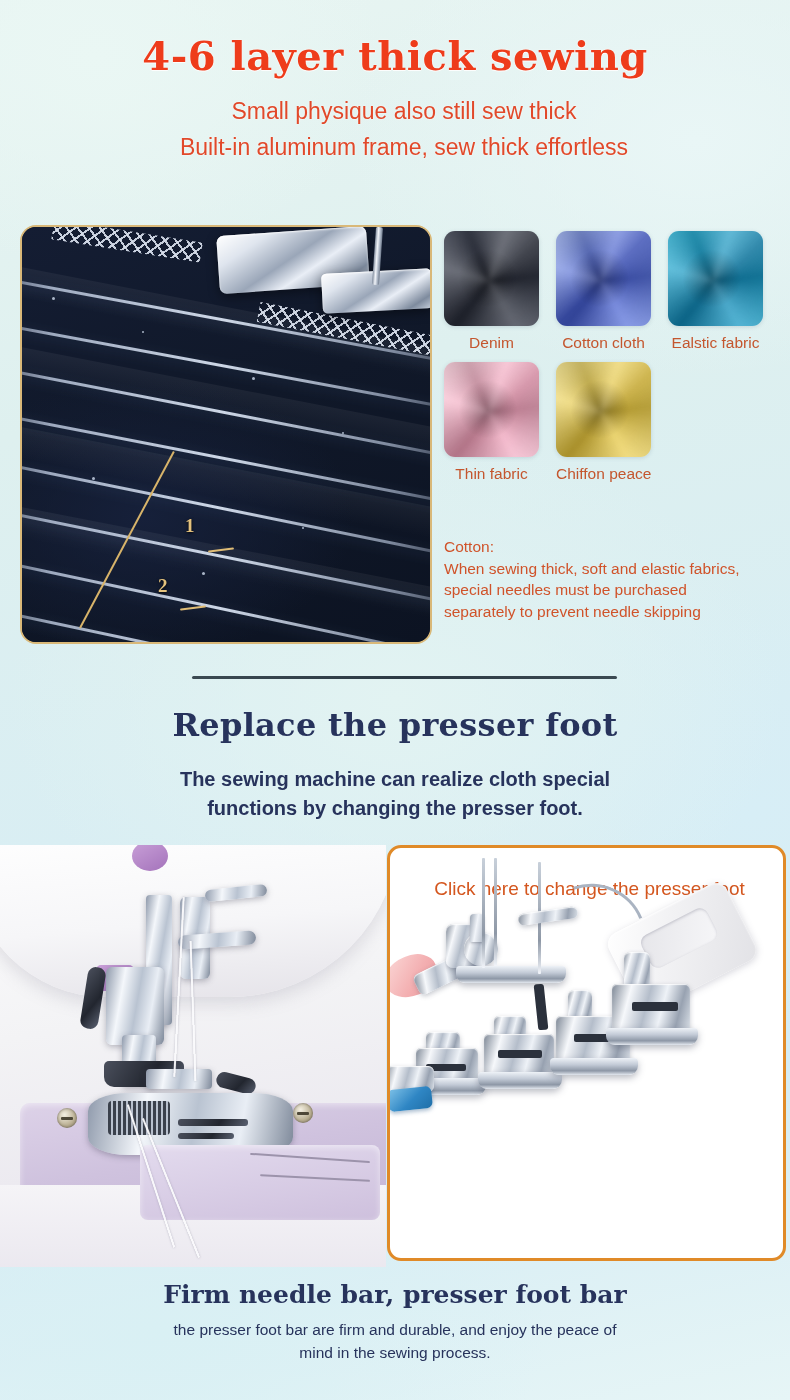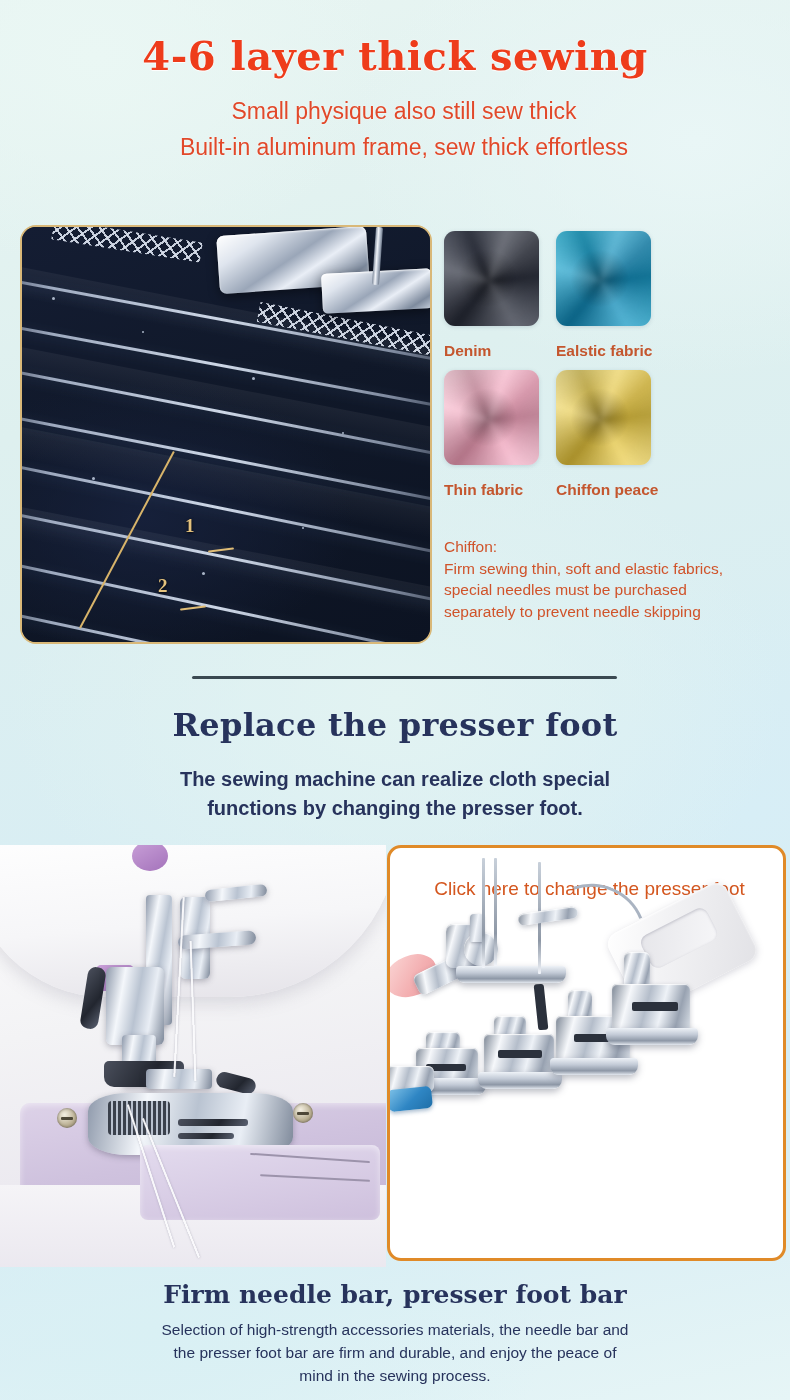--- a/index.html
+++ b/index.html
@@ -100,22 +100,22 @@
       conic-gradient(from 20deg at 48% 52%,
         rgba(255,255,255,.30), rgba(0,0,0,.22) 18%, rgba(255,255,255,.24) 36%,
         rgba(0,0,0,.26) 55%, rgba(255,255,255,.28) 74%, rgba(0,0,0,.20) 88%, rgba(255,255,255,.30));
     filter:blur(2.6px);
   }
   .swirl::before{
     content:"";position:absolute;inset:0;z-index:2;
     background:radial-gradient(circle at 46% 50%, rgba(0,0,0,.30) 0%, rgba(0,0,0,0) 42%);
   }
   .flabel{
-    text-align:left;color:#c4562e;font-size:15.5px;font-weight:700;
-    margin-top:16px;white-space:nowrap;
+    text-align:center;color:#c4562e;font-size:15.5px;font-weight:400;
+    margin-top:8px;white-space:nowrap;
   }
   .frow2{margin-top:10px;}
 
   
   .remarks{
     position:absolute;left:444px;top:536px;width:346px;
     color:#d0532a;font-size:15.5px;line-height:21.5px;font-weight:500;
   }
 
   
@@ -305,20 +305,26 @@
 
   </div>
 
   <div class="fabrics">
     <div class="frow">
       <div class="fcell">
         <div class="swatch">
           <div class="swirl" style="background:linear-gradient(135deg,#434857,#262a36 55%,#3a3f4d);"></div>
         </div>
         <div class="flabel">Denim</div>
+      </div>
+      <div class="fcell">
+        <div class="swatch">
+          <div class="swirl" style="background:linear-gradient(135deg,#9fb4f2,#3f57c9 50%,#6d86e4);"></div>
+        </div>
+        <div class="flabel">Cotton cloth</div>
       </div>
       <div class="fcell">
         <div class="swatch">
           <div class="swirl" style="background:linear-gradient(135deg,#35bde0,#0f86b4 55%,#23a5cd);"></div>
         </div>
         <div class="flabel">Ealstic fabric</div>
       </div>
     </div>
 
     <div class="frow frow2">
@@ -331,22 +337,22 @@
       <div class="fcell">
         <div class="swatch">
           <div class="swirl" style="background:linear-gradient(135deg,#f7e58a,#e3c239 55%,#f0d766);"></div>
         </div>
         <div class="flabel">Chiffon peace</div>
       </div>
     </div>
   </div>
 
   <div class="remarks">
-    <div>Chiffon:</div>
-    <div>Firm sewing thin, soft and elastic fabrics,</div>
+    <div>Cotton:</div>
+    <div>When sewing thick, soft and elastic fabrics,</div>
     <div>special needles must be purchased</div>
     <div>separately to prevent needle skipping</div>
   </div>
 
   <div class="divider"></div>
   <div class="sec2-title">Replace the presser foot</div>
   <div class="sec2-desc">
     <div>The sewing machine can realize cloth special</div>
     <div>functions by changing the presser foot.</div>
   </div>
@@ -430,18 +436,17 @@
       <div class="pf-slot" style="left:242px;top:154px;width:46px;height:9px;"></div>
 
       <div class="pf-metal" style="left:-4px;top:218px;width:48px;height:26px;border-radius:6px;"></div>
       <div class="pf-blue" style="left:-2px;top:240px;width:44px;height:22px;border-radius:6px;transform:rotate(-6deg);"></div>
     </div>
 
   </div>
 
   <div class="f-title">Firm needle bar, presser foot bar</div>
   <div class="f-desc">
-    <div>Selection of high-strength accessories materials, the needle bar and</div>
     <div>the presser foot bar are firm and durable, and enjoy the peace of</div>
     <div>mind in the sewing process.</div>
   </div>
 
 </div>
 
 </body></html>

